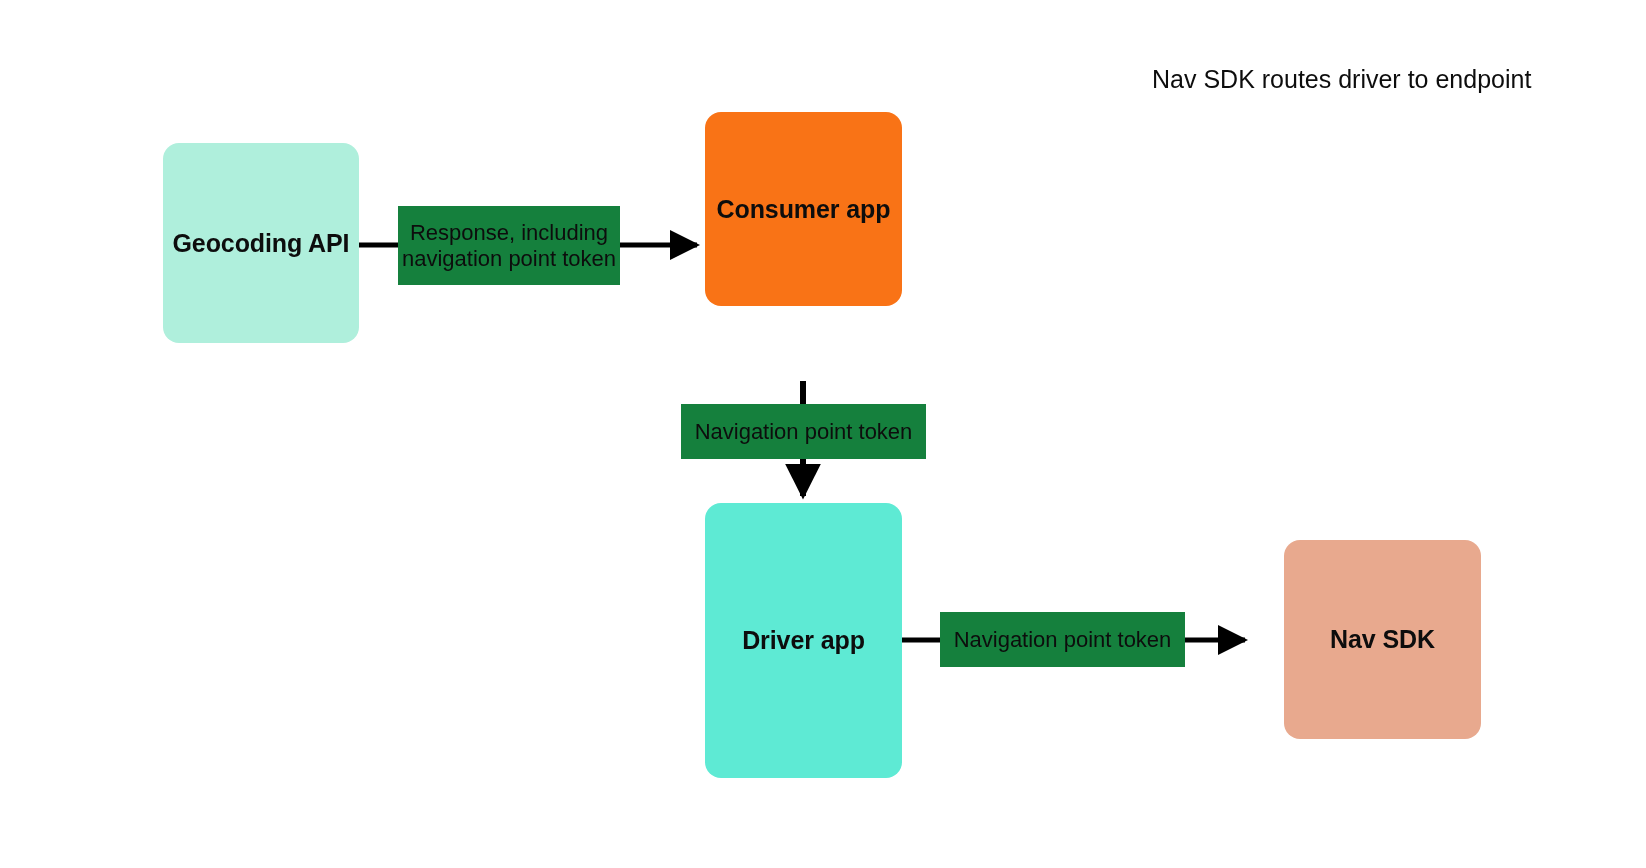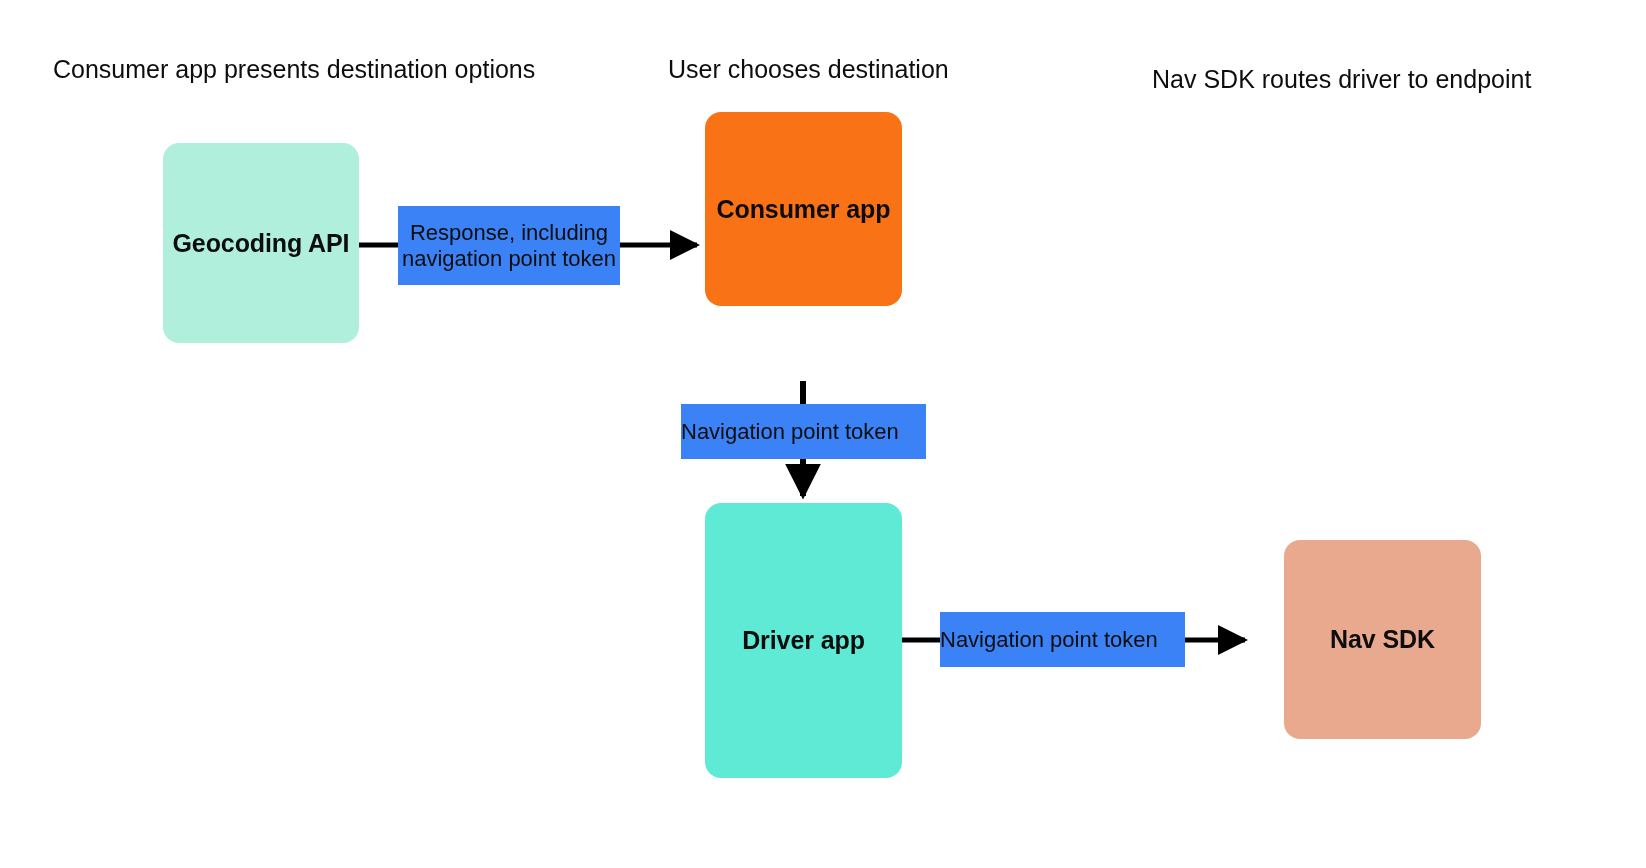--- a/index.html
+++ b/index.html
@@ -80,24 +80,24 @@
   #connectors {
     position: absolute;
     left: 0; top: 0;
     width: 1646px; height: 868px;
     pointer-events: none;
   }
 
   
   .edge-label {
     position: absolute;
-    background: #3b82f6;
+    background: #15803d;
     display: flex;
     align-items: center;
-    justify-content: flex-start;
+    justify-content: center;
     text-align: center;
     box-sizing: border-box;
   }
   .edge-label-text {
     font-size: 22px;
     line-height: 26px;
     color: #0d0d0d;
     font-weight: 400;
   }
 
@@ -112,23 +112,21 @@
   #edge-label-token-right {
     left: 940px; top: 612px;
     width: 245px; height: 55px;
   }
 </style>
 </head>
 <body>
 
 <div id="canvas">
 
-  <div id="header-consumer" class="col-header">Consumer app presents destination options</div>
 
-  <div id="header-user" class="col-header">User chooses destination</div>
 
   <div id="header-navsdk" class="col-header">Nav SDK routes driver to endpoint</div>
 
   <svg id="connectors" width="1646" height="868" viewBox="0 0 1646 868" xmlns="http://www.w3.org/2000/svg">
     <defs>
       <marker id="arrowhead" viewBox="0 0 10 10" refX="9" refY="5" markerWidth="6" markerHeight="6" orient="auto-start-reverse">
         <path d="M 0 0 L 10 5 L 0 10 z" fill="#000000"></path>
       </marker>
     </defs>
 

